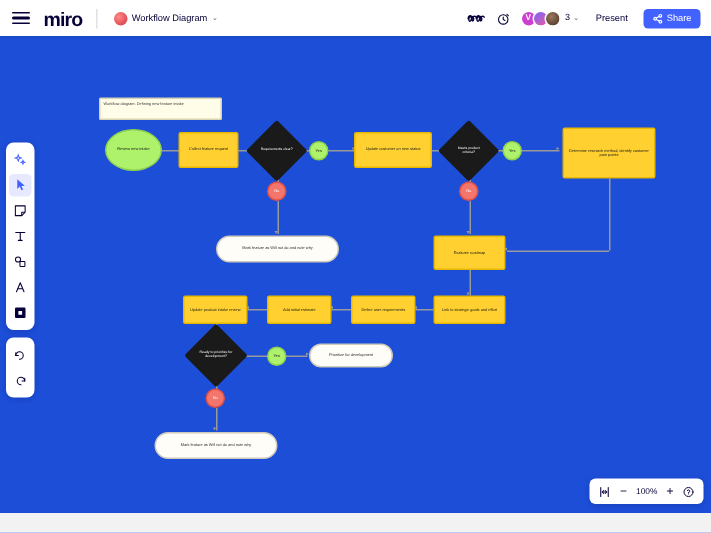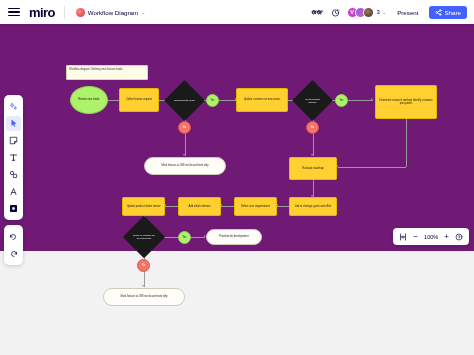--- a/index.html
+++ b/index.html
@@ -1,21 +1,21 @@
 <!DOCTYPE html>
 <html><head>
 <meta charset="utf-8">
 <style>
   * { box-sizing: border-box; margin: 0; padding: 0; }
   html, body {
     width: 474px; height: 355px; overflow: hidden;
     font-family: "Liberation Sans", sans-serif;
     background: #f2f2f2;
   }
-  #app { position: relative; width: 474px; height: 251px; background: #701a75; }
+  #app { position: relative; width: 474px; height: 342px; background: #1d4ed8; }
 
   
   #header {
     position: absolute; top: 0; left: 0; width: 474px; height: 24px;
     background: #ffffff; display: flex; align-items: center;
     box-shadow: 0 1px 2px rgba(0,0,0,0.10); z-index: 20;
   }
   .hamburger { width: 12px; margin-left: 8px; display: flex; flex-direction: column; gap: 2px; cursor: pointer; }
   .hamburger span { display: block; height: 1.4px; background: #050038; border-radius: 1px; }
   .miro-logo {

